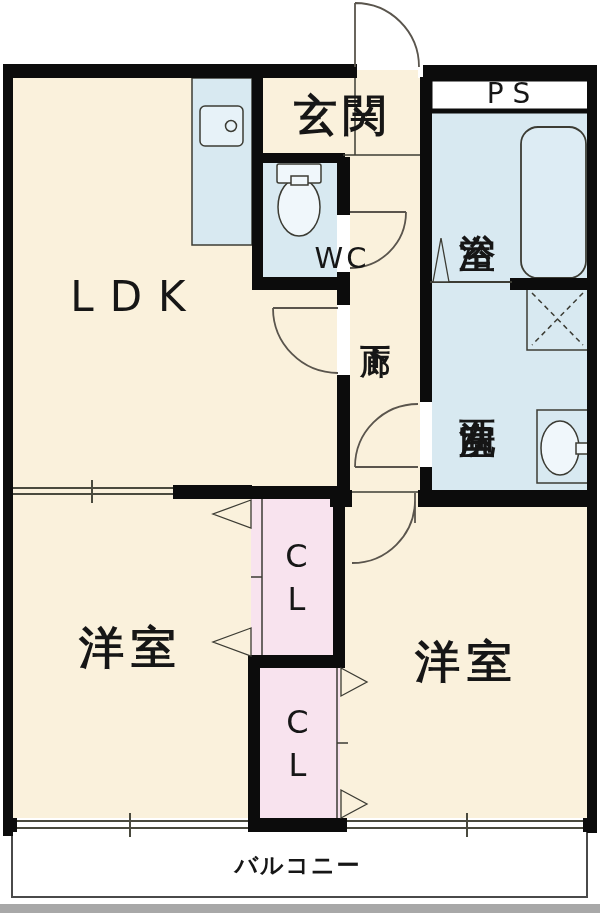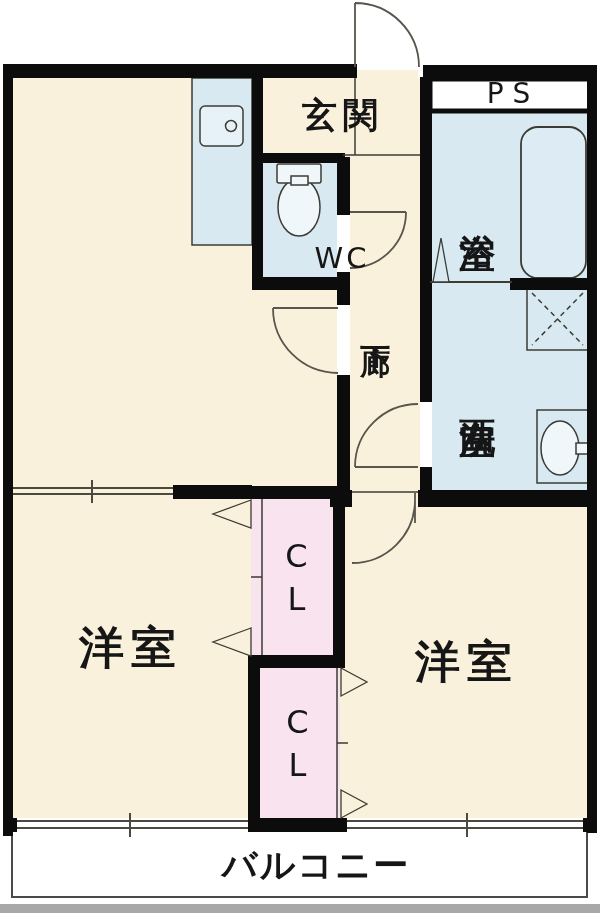--- a/index.html
+++ b/index.html
@@ -126,36 +126,37 @@
 
     <g stroke="#3c3c34" stroke-width="1.3">
       <path d="M251,500 L213,514 L251,528 Z" fill="#FAF1DC"></path>
       <path d="M251,628 L213,642 L251,656 Z" fill="#FAF1DC"></path>
       <path d="M341,668 L367,682 L341,696 Z" fill="#FAF1DC"></path>
       <path d="M341,790 L367,804 L341,818 Z" fill="#FAF1DC"></path>
       <path d="M433,282 L449,282 L441,238 Z" fill="#D8E9F1"></path>
     </g>
   </svg>
 
+  <div class="lbl w500" style="left:136px;top:297px;font-size:42px;letter-spacing:16px;">LDK</div>
 
-  <div class="lbl w600" style="left:343px;top:116px;font-size:35px;letter-spacing:6px;">玄関</div>
+  <div class="lbl w600" style="left:343px;top:116px;font-size:43px;letter-spacing:6px;">玄関</div>
 
   <div class="lbl w500" style="left:513px;top:94px;font-size:28px;letter-spacing:9px;">PS</div>
 
   <div class="lbl w500" style="left:302px;top:259px;font-size:29px;letter-spacing:3px;margin-left:40px;">WC</div>
 
   <div class="lbl w600 v" style="left:477px;top:205px;font-size:36px;">浴室</div>
 
   <div class="lbl w600 v" style="left:477px;top:391px;font-size:36px;">洗面室</div>
 
   <div class="lbl w600 v" style="left:375px;top:322px;font-size:30px;">廊下</div>
 
   <div class="lbl w500 v" style="left:296px;top:580px;font-size:32px;letter-spacing:5px;">CL</div>
 
   <div class="lbl w500 v" style="left:297px;top:746px;font-size:32px;letter-spacing:5px;">CL</div>
 
   <div class="lbl w600" style="left:131px;top:648px;font-size:45px;letter-spacing:7px;">洋室</div>
 
   <div class="lbl w600" style="left:467px;top:662px;font-size:45px;letter-spacing:7px;">洋室</div>
 
-  <div class="lbl w600" style="left:316px;top:866px;font-size:35px;letter-spacing:2px;">バルコニー</div>
+  <div class="lbl w600" style="left:298px;top:866px;font-size:23px;letter-spacing:2px;">バルコニー</div>
 
 </div>
 
 </body></html>

